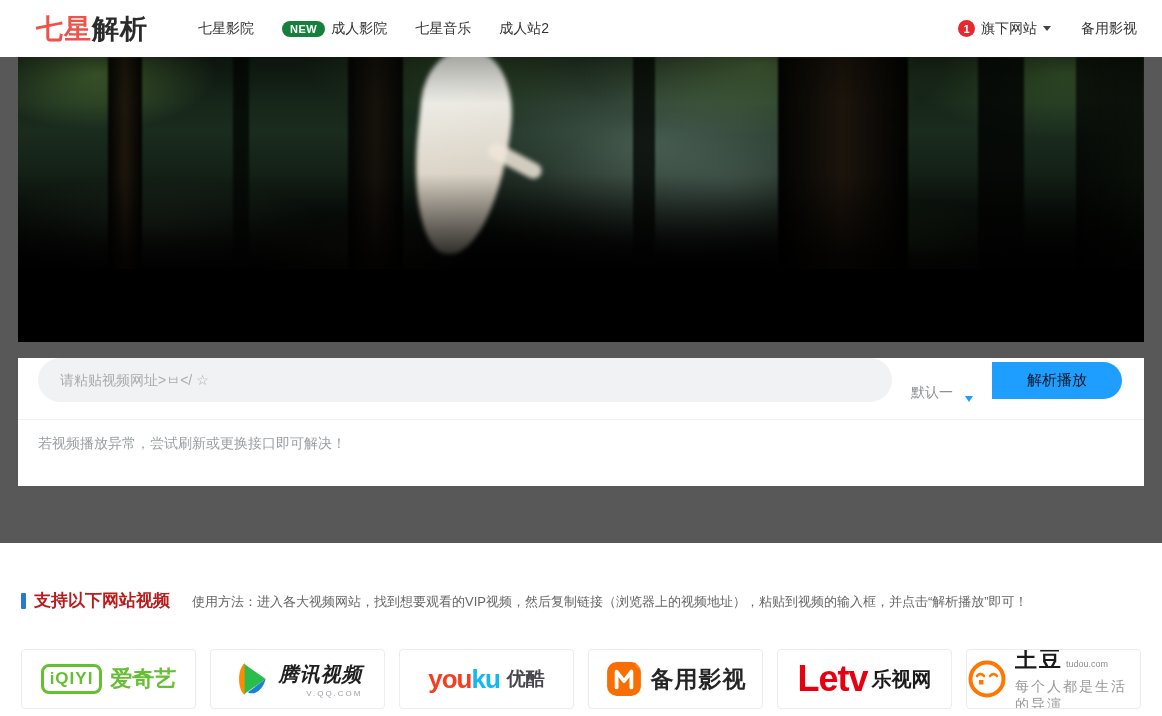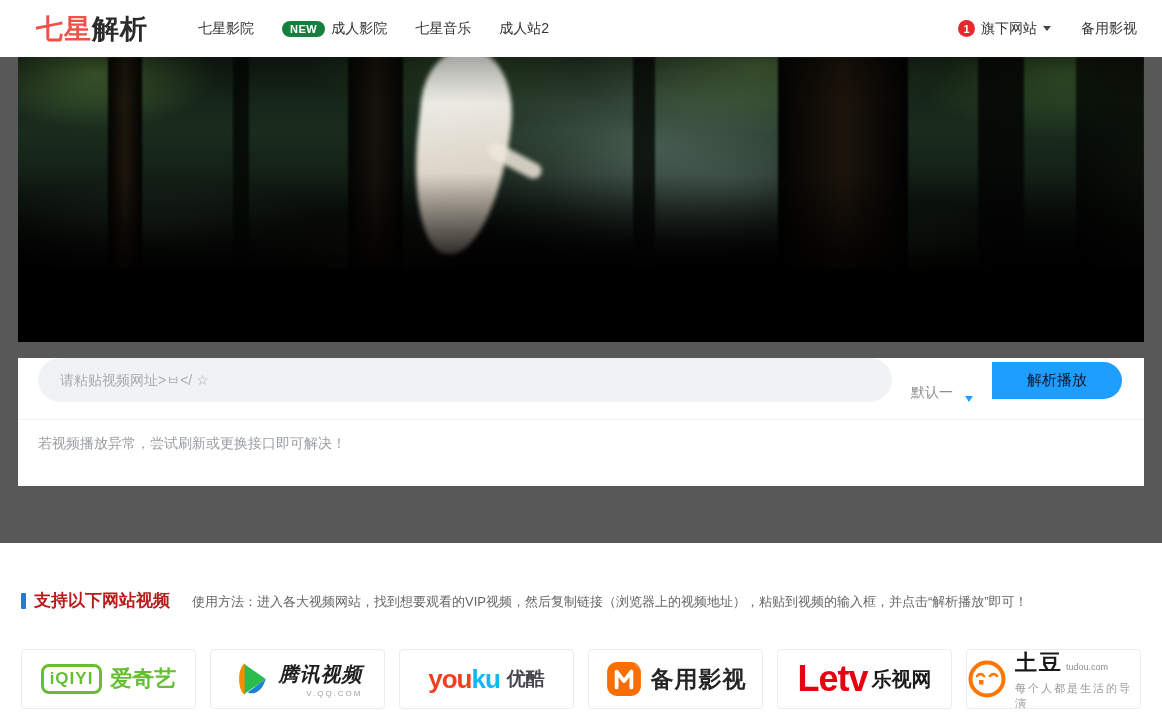--- a/index.html
+++ b/index.html
@@ -97,21 +97,21 @@
 
   .mgtv-cn { font-size:23px; font-weight:bold; color:#252525; letter-spacing:1px; }
 
   .letv-en { font-size:36px; font-weight:bold; color:#e60012; letter-spacing:-1px; margin-right:4px; }
   .letv-cn { font-size:20px; font-weight:bold; color:#1a1a1a; }
 
   .tudou-txt { display:flex; flex-direction:column; }
   .tudou-row { display:flex; align-items:baseline; }
   .tudou-cn { font-size:22px; font-weight:bold; color:#1a1a1a; letter-spacing:2px; }
   .tudou-sub { font-size:9px; color:#8c8c8c; margin-left:3px; }
-  .tudou-tag { font-size:11px; color:#999; letter-spacing:2px; margin-top:3px; }
+  .tudou-tag { font-size:14px; color:#999; letter-spacing:2px; margin-top:3px; }
 </style>
 </head>
 <body>
 
 <div class="header">
   <div class="logo">
     <span class="lg-red">七星</span><span class="lg-dark">解析</span>
   </div>
   <div class="nav">
     <div class="nav-item">

